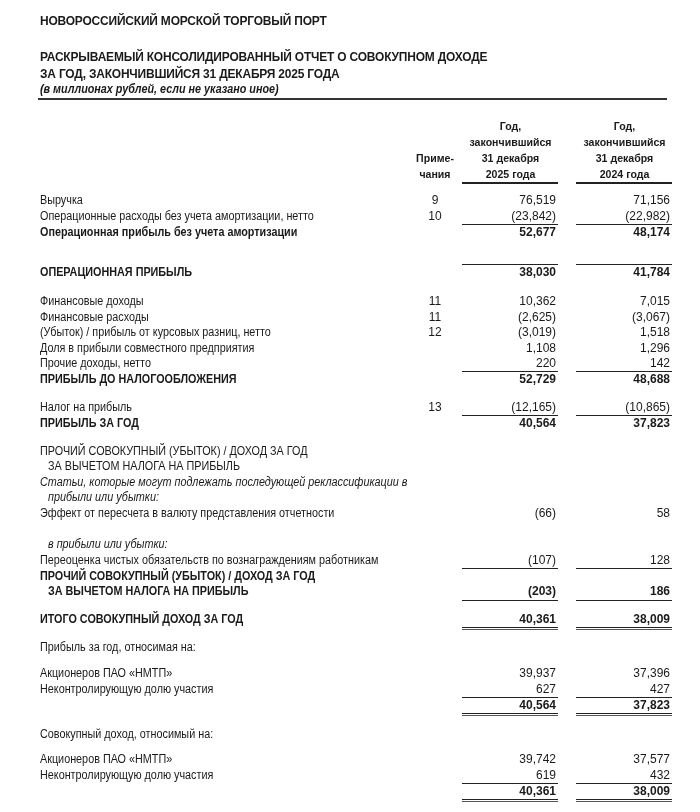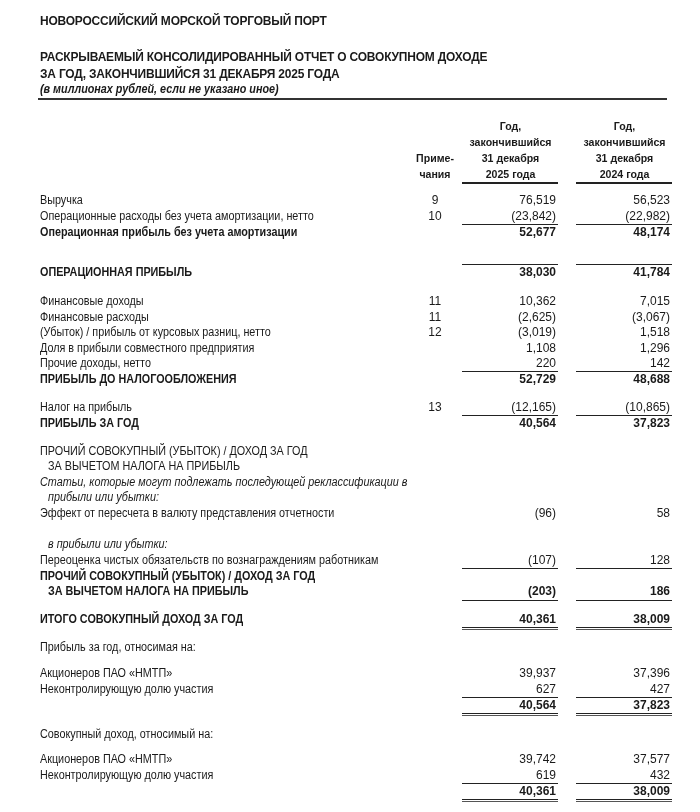--- a/index.html
+++ b/index.html
@@ -85,21 +85,21 @@
     <div>31 декабря</div>
     <div>2024 года</div>
   </div>
   <div class="head-rule hr-2025"></div>
   <div class="head-rule hr-2024"></div>
 
   <div class="row" style="top:193px">
     <span class="label">Выручка</span>
       <span class="note">9</span>
       <span class="v1">76,519</span>
-      <span class="v2">56,523</span>
+      <span class="v2">71,156</span>
   </div>
   <div class="row" style="top:209px">
     <span class="label">Операционные расходы без учета амортизации, нетто</span>
       <span class="note">10</span>
       <span class="v1">(23,842)</span>
       <span class="v2">(22,982)</span>
   </div>
   <div class="rule c1" style="top:224px"></div>
   <div class="rule c2" style="top:224px"></div>
   <div class="row bold" style="top:225px">
@@ -173,21 +173,21 @@
     <span class="label indent">ЗА ВЫЧЕТОМ НАЛОГА НА ПРИБЫЛЬ</span>
   </div>
   <div class="row italic" style="top:475px">
     <span class="label">Статьи, которые могут подлежать последующей реклассификации в</span>
   </div>
   <div class="row italic" style="top:490px">
     <span class="label indent">прибыли или убытки:</span>
   </div>
   <div class="row" style="top:506px">
     <span class="label">Эффект от пересчета в валюту представления отчетности</span>
-      <span class="v1">(96)</span>
+      <span class="v1">(66)</span>
       <span class="v2">58</span>
   </div>
   <div class="row italic" style="top:537px">
     <span class="label indent">в прибыли или убытки:</span>
   </div>
   <div class="row" style="top:553px">
     <span class="label">Переоценка чистых обязательств по вознаграждениям работникам</span>
       <span class="v1">(107)</span>
       <span class="v2">128</span>
   </div>

